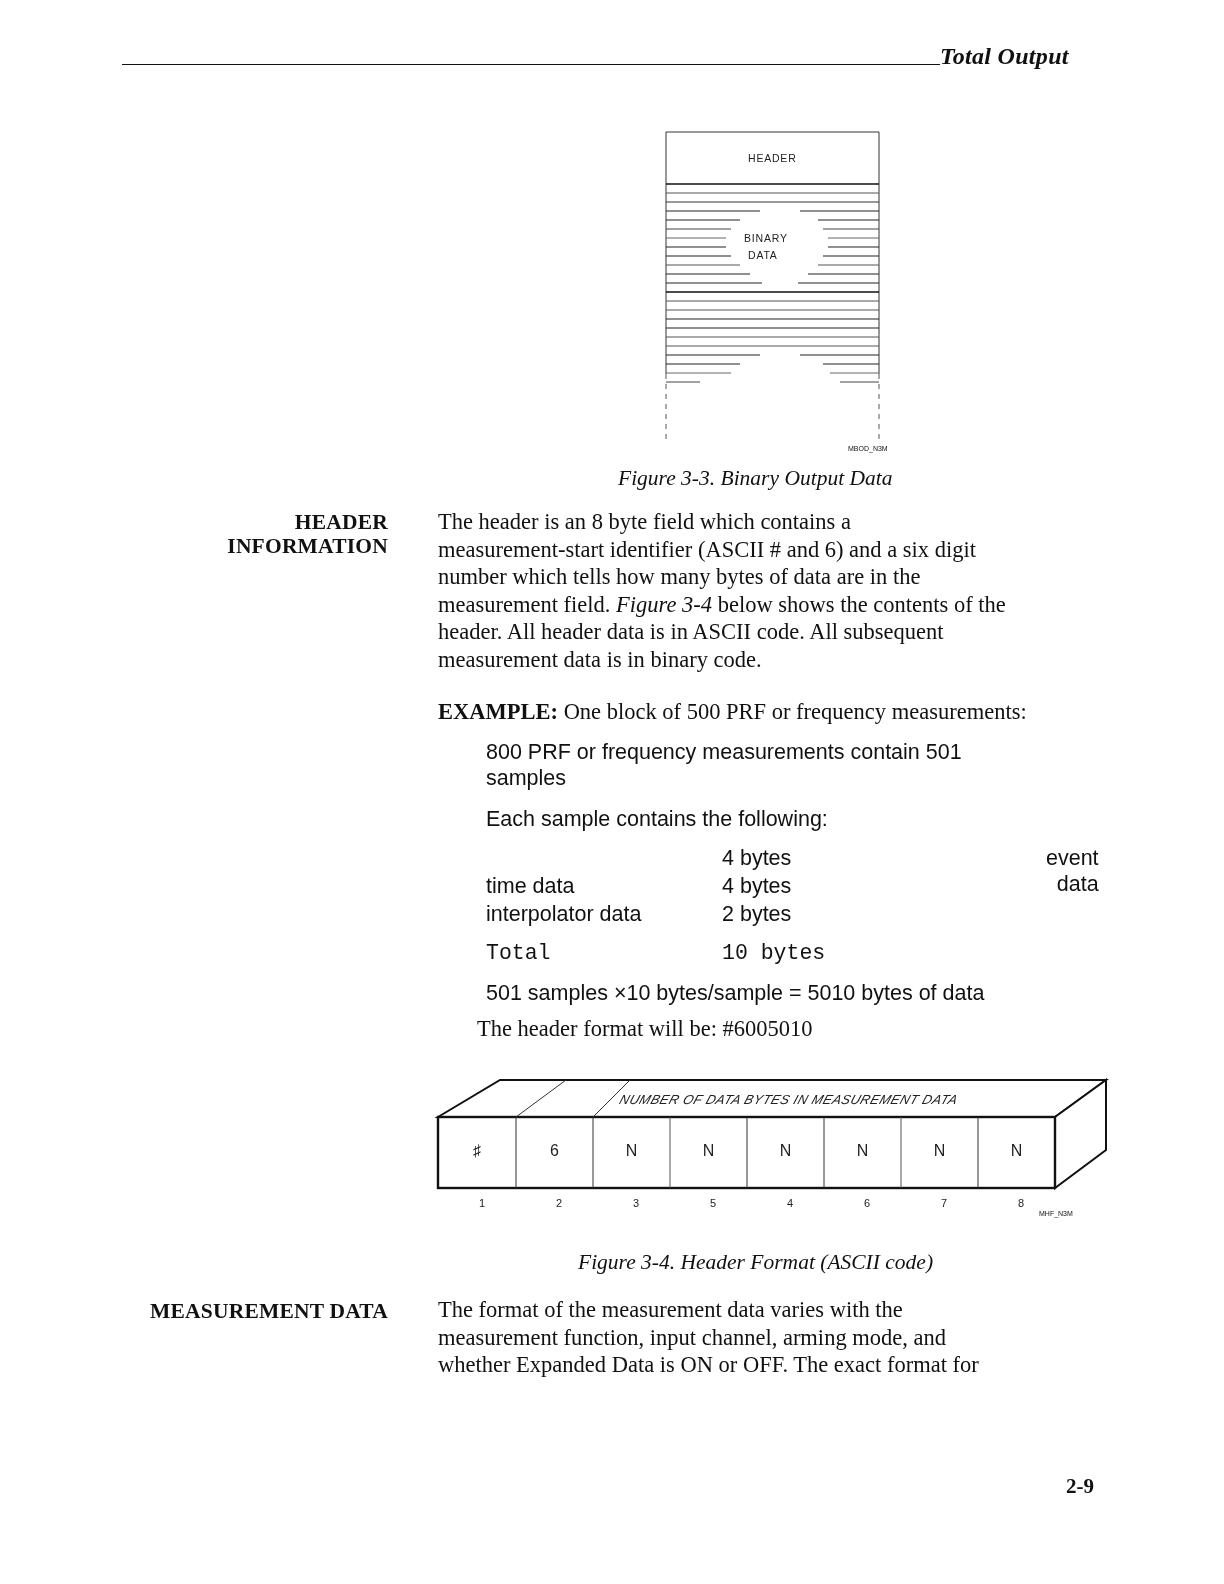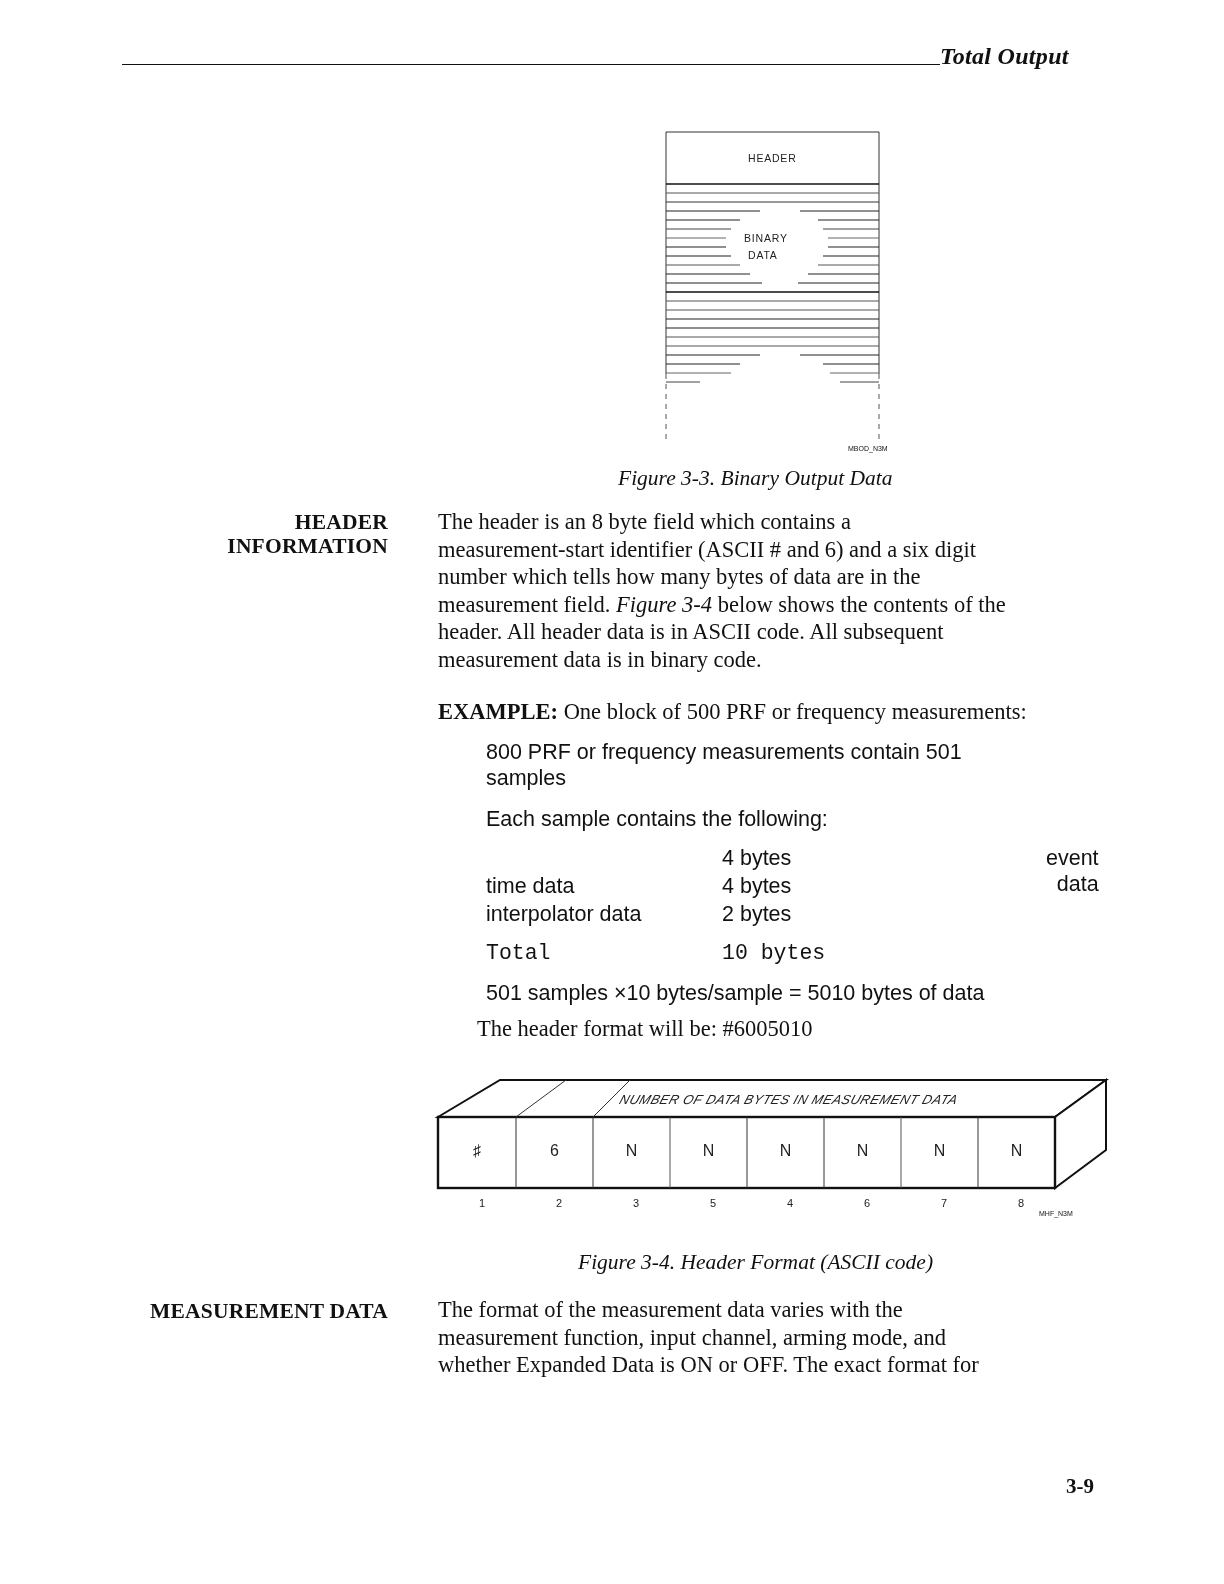--- a/index.html
+++ b/index.html
@@ -188,13 +188,13 @@
 </div>
 <div class="abs caption" style="left:578px; top:1250px;">Figure 3-4. Header Format (ASCII code)</div>
 
 <div class="abs side-heading" style="left:100px; top:1299px; width:288px; white-space:nowrap;">MEASUREMENT DATA</div>
 <div class="abs serif-body" style="left:438px; top:1296px; width:680px;">
   <div>The format of the measurement data varies with the</div>
   <div>measurement function, input channel, arming mode, and</div>
   <div>whether Expanded Data is ON or OFF. The exact format for</div>
 </div>
 
-<div class="abs page-number">3-9</div>
+<div class="abs page-number">2-9</div>
 
 </body></html>

